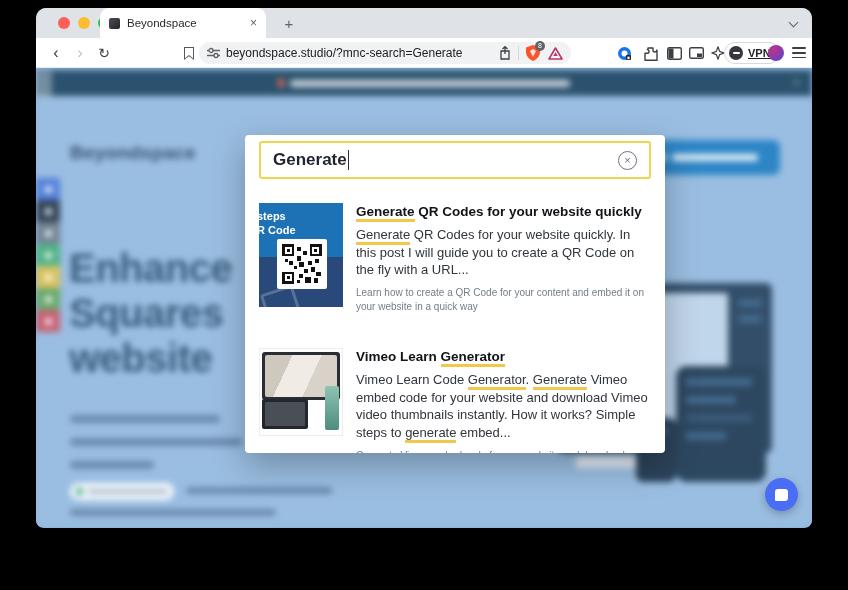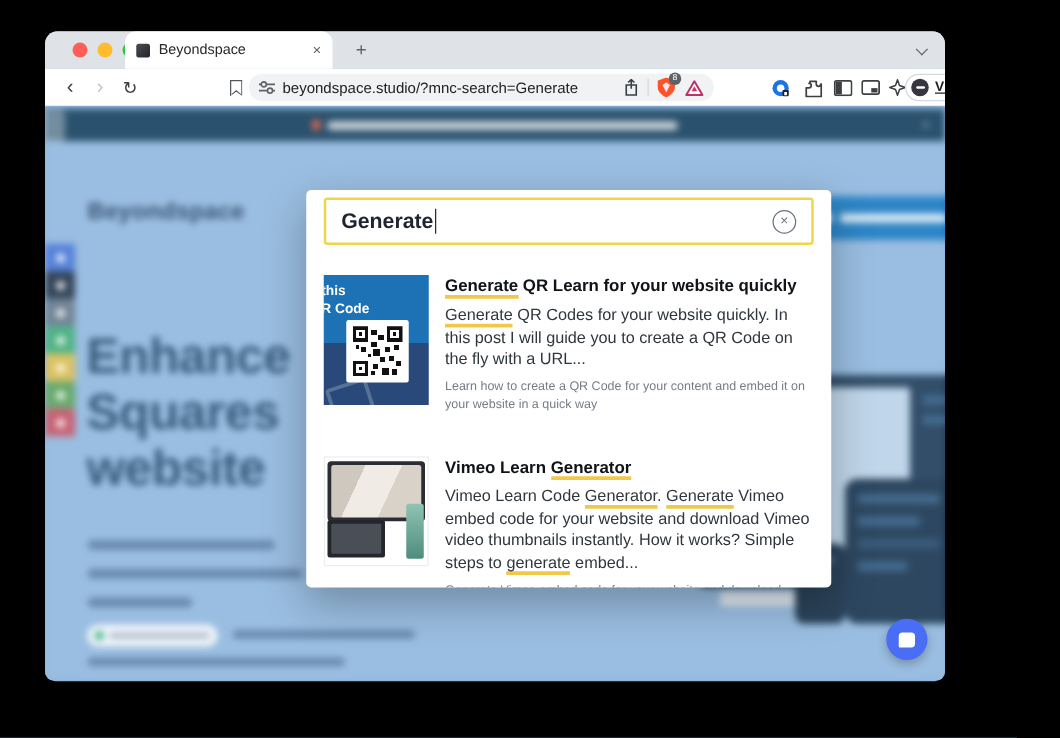--- a/index.html
+++ b/index.html
@@ -1,18 +1,18 @@
 <!DOCTYPE html>
 <html><head>
 <meta charset="utf-8">
 <style>
   * { margin:0; padding:0; box-sizing:border-box; }
   html,body { width:848px; height:590px; background:#000; overflow:hidden;
     font-family:"Liberation Sans","DejaVu Sans",sans-serif; }
-  .window { position:absolute; left:36px; top:25px; width:720px; height:520px;
+  .window { position:absolute; left:36px; top:8px; width:776px; height:520px;
     border-radius:10px 10px 8px 8px; overflow:hidden; background:#8fb7de; }
 
   
   .tabbar { position:relative; height:30px; background:#dfe2e6; }
   .lights { position:absolute; left:22px; top:9px; display:flex; gap:8px; }
   .light { width:12px; height:12px; border-radius:50%; }
   .l-red{background:#ff5f57;} .l-yellow{background:#febc2e;} .l-green{background:#28c840;}
   .tab { position:absolute; left:64px; top:0; width:166px; height:30px; background:#fff;
     border-radius:9px 9px 0 0; display:flex; align-items:center; padding:0 9px; gap:7px; }
   .favicon { width:11px; height:11px; background:linear-gradient(135deg,#4a4d52,#232528);
@@ -285,21 +285,21 @@
         <span class="search-text">Generate</span>
         <span class="caret"></span>
         <div class="clear-btn">×</div>
       </div>
 
       <div class="results">
 
         <div class="result r1">
           <div class="thumb t1">
             <div class="t1-txt">
-              <div>this</div>
+              <div>steps</div>
               <div>R Code</div>
             </div>
             <div class="qr-box">
               <svg width="40" height="40" viewBox="0 0 29 29" shape-rendering="crispEdges">
                 <g fill="#111">
                   <path d="M0 0h9v9H0zM20 0h9v9h-9zM0 20h9v9H0z" fill="#111"></path>
                   <path d="M2 2h5v5H2zM22 2h5v5h-5zM2 22h5v5H2z" fill="#fff"></path>
                   <path d="M3.5 3.5h2v2h-2zM23.5 3.5h2v2h-2zM3.5 23.5h2v2h-2z" fill="#111"></path>
                   <rect x="11" y="2" width="3" height="3"></rect>
                     <rect x="15" y="5" width="3" height="3"></rect>
@@ -316,21 +316,21 @@
                   <rect x="23" y="25" width="3" height="3"></rect>
                     <rect x="2" y="11" width="2" height="2"></rect>
                   <rect x="9" y="16" width="2" height="2"></rect>
                     <rect x="11" y="26" width="2" height="2"></rect>
                 </g>
               </svg>
             </div>
             <div class="t1-ghost"></div>
           </div>
           <div class="r-text">
-            <div class="r-title"><span class="hl">Generate</span><span> QR Learn for your website quickly</span></div>
+            <div class="r-title"><span class="hl">Generate</span><span> QR Codes for your website quickly</span></div>
             <div class="r-body"><span class="hl">Generate</span><span> QR Codes for your website quickly. In this post I will guide you to create a QR Code on the fly with a URL...</span></div>
             <div class="r-sub">Learn how to create a QR Code for your content and embed it on your website in a quick way</div>
           </div>
         </div>
 
         <div class="result r2">
           <div class="thumb t2">
             <div class="t2-monitor">
                 <div class="t2-photo"></div>
               </div>

